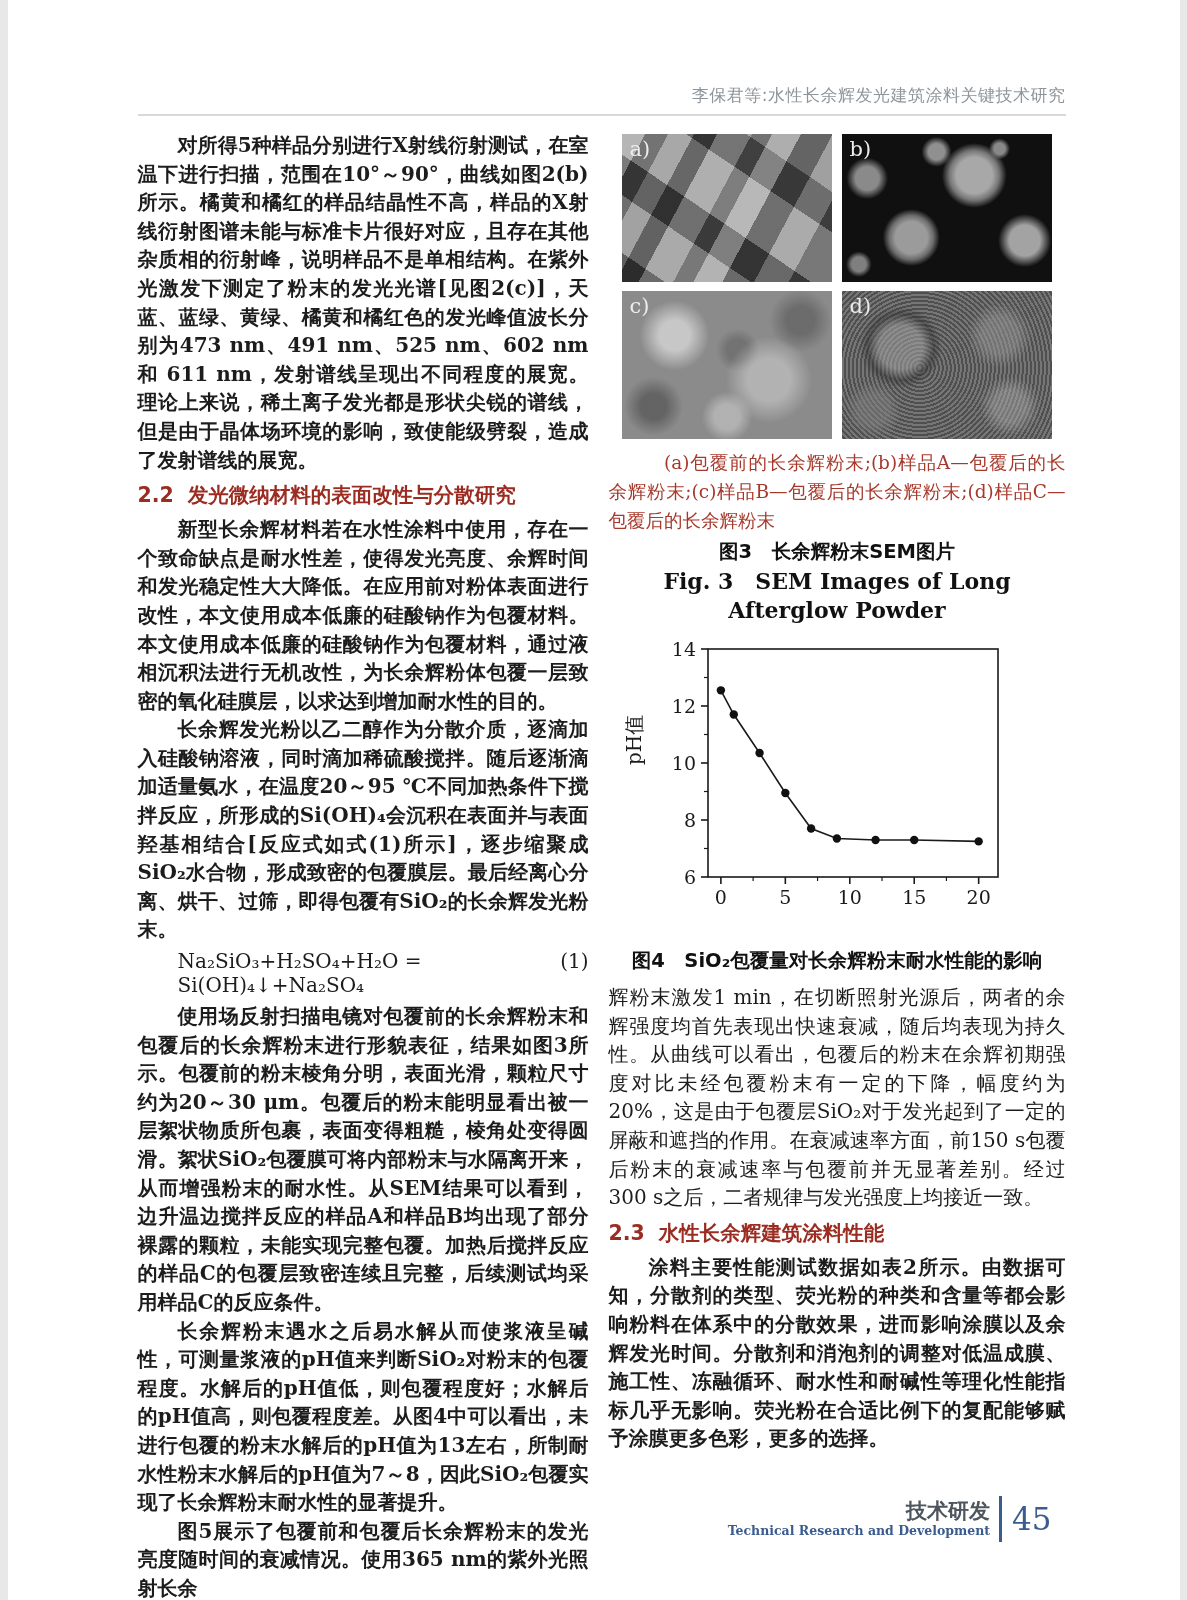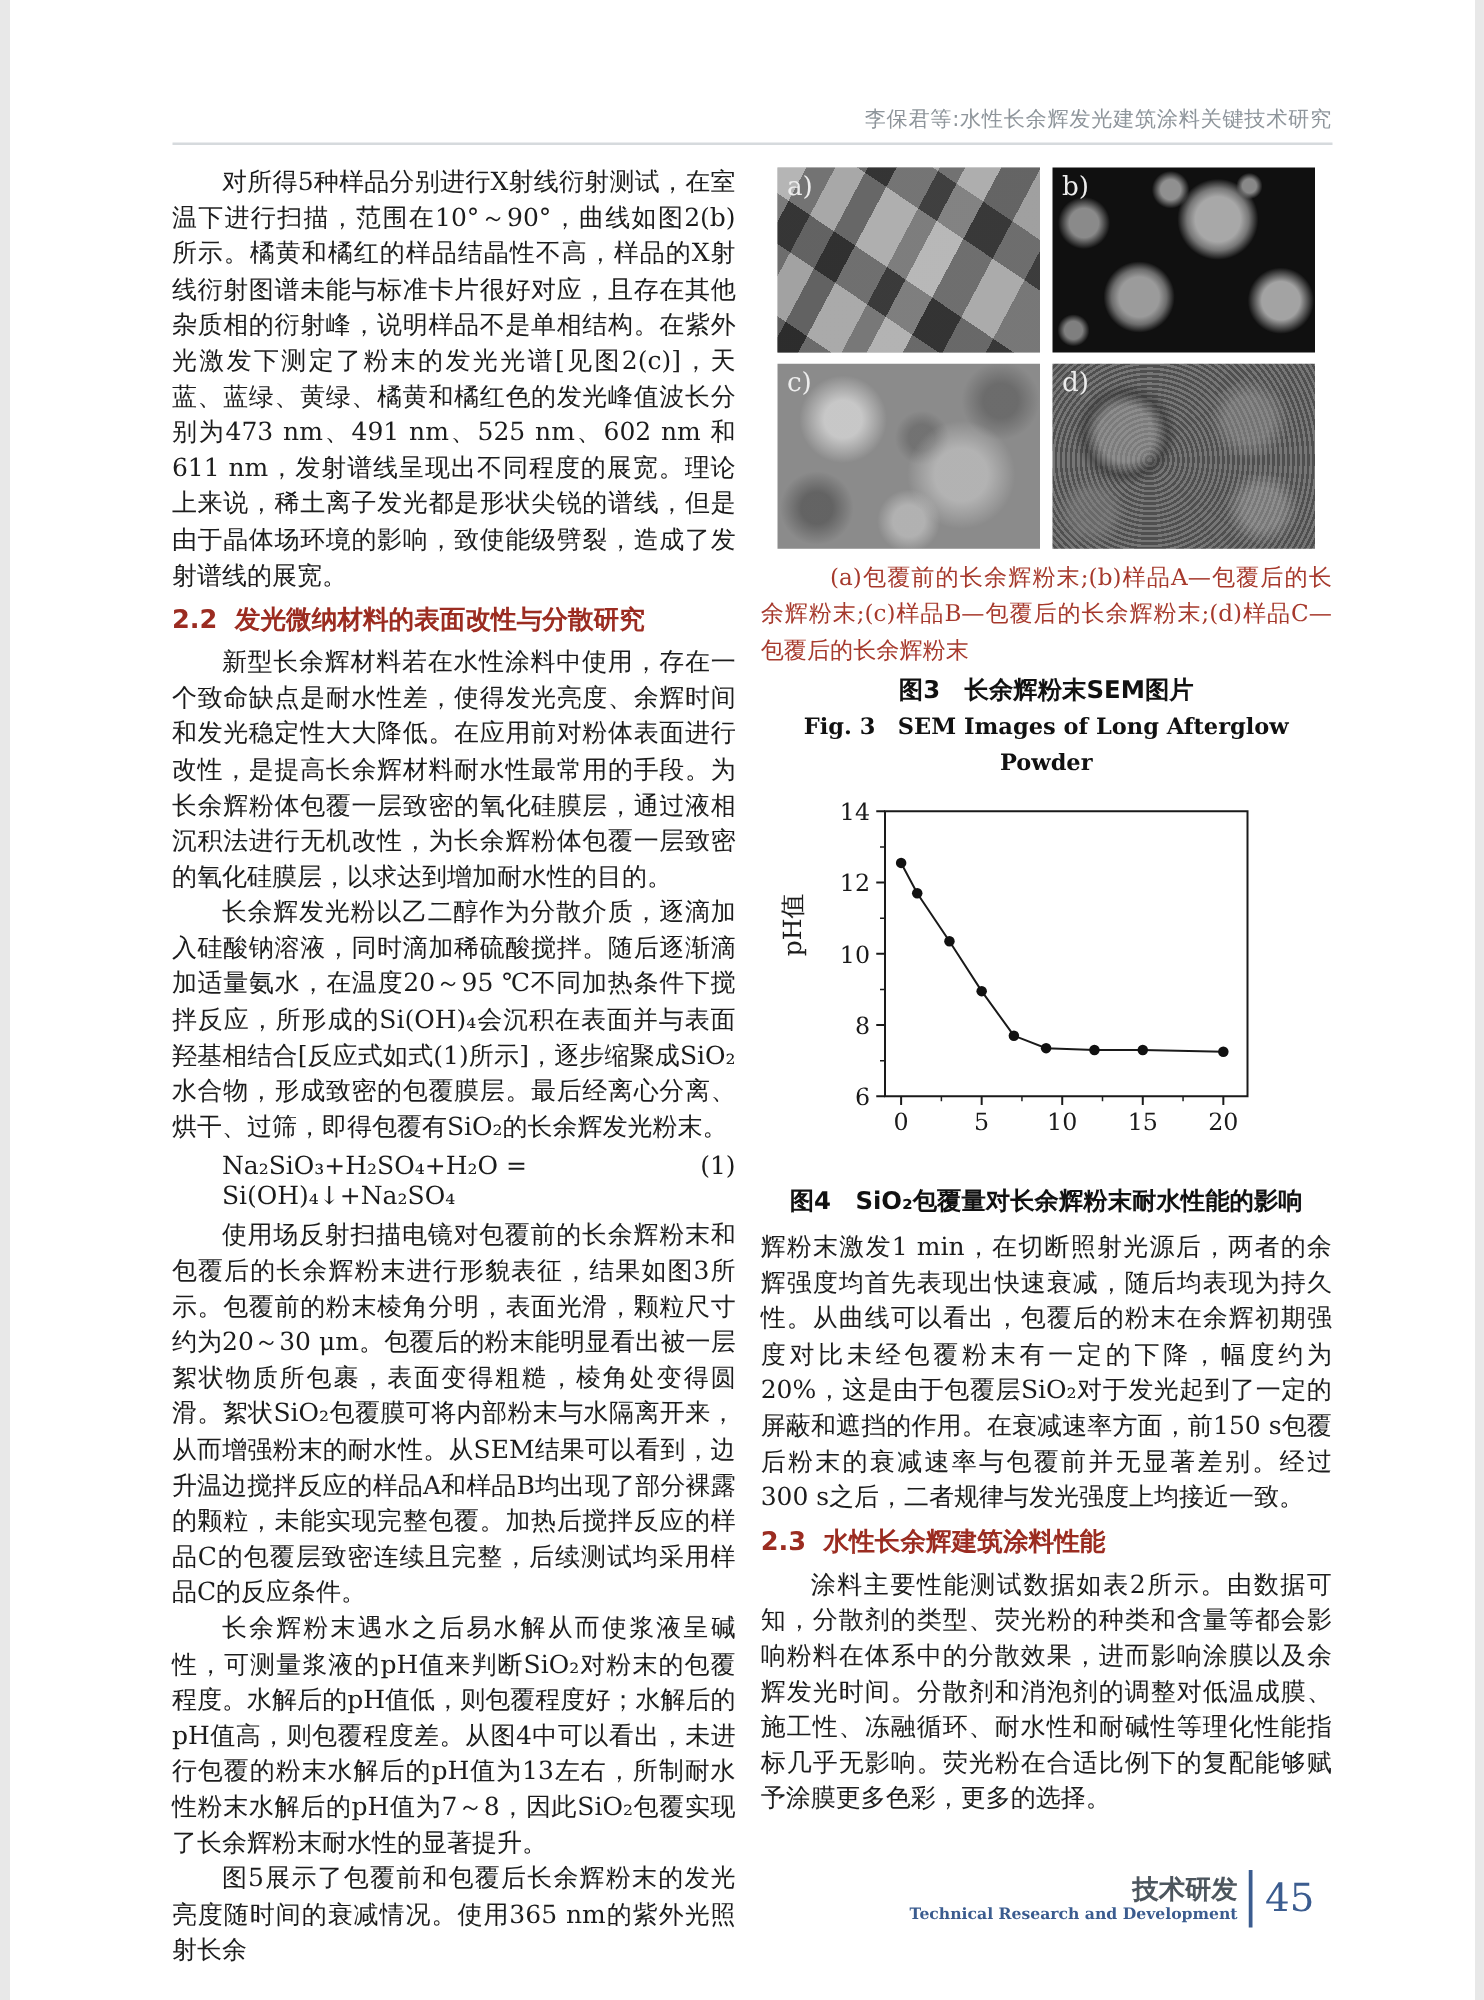--- a/index.html
+++ b/index.html
@@ -8,21 +8,21 @@
   
   .running-header{position:absolute;left:130px;width:928px;top:84px;text-align:right;
         font-family:"DejaVu Sans","Liberation Sans",sans-serif;
         font-size:17px;color:#8e959b;letter-spacing:.5px;}
   .header-rule{position:absolute;left:130px;width:928px;top:114px;border-top:2px solid #d6dadd;}
   
   .content{position:absolute;left:130px;top:131px;width:928px;display:flex;gap:20px;}
   .col-left{width:451px;}
   .col-right{width:457px;}
   p.body{font-size:20px;line-height:28.6px;text-align:justify;margin:0;}
-  p.indent{text-indent:2em;}
+  p.indent{text-indent:2em;font-weight:bold;}
   .sec-heading{display:flex;gap:14px;align-items:center;margin:7px 0 6px 0;
         font-family:"DejaVu Sans","Liberation Sans",sans-serif;
         font-weight:bold;font-size:20.5px;color:#9b2c21;}
   .equation{display:flex;align-items:baseline;margin:5px 0;font-size:20px;}
   .equation .formula{padding-left:40px;flex:1;}
   .equation .eq-num{text-align:right;}
   
   .sem-grid{margin:3px 0 0 13px;width:430px;display:grid;grid-template-columns:210px 210px;
         grid-template-rows:148px 148px;gap:9px 10px;}
   .sem-panel{position:relative;overflow:hidden;}
@@ -48,21 +48,21 @@
   .sem-d{background-color:#606060;background-image:
     radial-gradient(circle 55px at 28% 38%, rgba(160,160,160,.55) 0 40%, rgba(40,40,40,.4) 60%, transparent 75%),
     radial-gradient(circle 45px at 75% 30%, rgba(150,150,150,.5) 0 40%, transparent 72%),
     radial-gradient(circle 40px at 80% 78%, rgba(170,170,170,.45) 0 40%, transparent 75%),
     radial-gradient(circle 35px at 15% 80%, rgba(130,130,130,.5) 0 45%, transparent 78%),
     repeating-radial-gradient(circle at 37% 52%, rgba(255,255,255,.14) 0 2px, rgba(0,0,0,.18) 2px 4px);}
   .fig-notes{margin:9px 0 2px 0;color:#a6392c;font-size:18.5px;line-height:29px;
         text-align:justify;text-indent:3em;}
   .fig-cap-cn{margin:3px 0 0 0;text-align:center;font-weight:bold;font-size:19.5px;
         font-family:"DejaVu Sans","Liberation Sans",sans-serif;color:#111;}
-  .fig-cap-en{margin:2px 0 0 0;text-align:center;font-weight:bold;font-size:18px;color:#111;
+  .fig-cap-en{margin:2px 0 0 0;text-align:center;font-weight:bold;font-size:22px;color:#111;
         line-height:29px;}
   
   .chart-wrap{position:relative;width:430px;margin:12px 0 4px 13px;height:306px;}
   .chart-wrap svg{position:absolute;left:8px;top:0;font-family:"DejaVu Serif","Liberation Serif",serif;}
   .chart-ylabel{position:absolute;left:-1px;top:128px;transform:rotate(-90deg);transform-origin:left top;
         font-size:20px;white-space:nowrap;}
   .chart-xlabel{position:absolute;left:0;right:0;top:276px;text-align:center;font-size:20px;}
   .chart-xlabel .w-it{font-style:italic;}
   
   .footer{position:absolute;right:128px;top:1496px;display:flex;align-items:center;}
@@ -84,21 +84,21 @@
   <div class="content">
 
     <div class="col-left">
       <p class="body indent">对所得5种样品分别进行X射线衍射测试，在室温下进行扫描，范围在10°～90°，曲线如图2(b)所示。橘黄和橘红的样品结晶性不高，样品的X射线衍射图谱未能与标准卡片很好对应，且存在其他杂质相的衍射峰，说明样品不是单相结构。在紫外光激发下测定了粉末的发光光谱[见图2(c)]，天蓝、蓝绿、黄绿、橘黄和橘红色的发光峰值波长分别为473 nm、491 nm、525 nm、602 nm 和 611 nm，发射谱线呈现出不同程度的展宽。理论上来说，稀土离子发光都是形状尖锐的谱线，但是由于晶体场环境的影响，致使能级劈裂，造成了发射谱线的展宽。</p>
 
       <div class="sec-heading">
         <span>2.2</span>
         <span>发光微纳材料的表面改性与分散研究</span>
       </div>
 
-      <p class="body indent">新型长余辉材料若在水性涂料中使用，存在一个致命缺点是耐水性差，使得发光亮度、余辉时间和发光稳定性大大降低。在应用前对粉体表面进行改性，是提高长余辉材料耐水性最常用的手段。为长余辉粉体包覆一层致密的氧化硅膜层，通过液相沉积法进行无机改性，为长余辉粉体包覆一层致密的氧化硅膜层，以求达到增加耐水性的目的。</p>
+      <p class="body indent">新型长余辉材料若在水性涂料中使用，存在一个致命缺点是耐水性差，使得发光亮度、余辉时间和发光稳定性大大降低。在应用前对粉体表面进行改性，本文使用成本低廉的硅酸钠作为包覆材料。本文使用成本低廉的硅酸钠作为包覆材料，通过液相沉积法进行无机改性，为长余辉粉体包覆一层致密的氧化硅膜层，以求达到增加耐水性的目的。</p>
       <p class="body indent">长余辉发光粉以乙二醇作为分散介质，逐滴加入硅酸钠溶液，同时滴加稀硫酸搅拌。随后逐渐滴加适量氨水，在温度20～95 ℃不同加热条件下搅拌反应，所形成的Si(OH)₄会沉积在表面并与表面羟基相结合[反应式如式(1)所示]，逐步缩聚成SiO₂水合物，形成致密的包覆膜层。最后经离心分离、烘干、过筛，即得包覆有SiO₂的长余辉发光粉末。</p>
 
       <div class="equation">
         <span class="formula">Na₂SiO₃+H₂SO₄+H₂O = Si(OH)₄↓+Na₂SO₄</span>
         <span class="eq-num">(1)</span>
       </div>
 
       <p class="body indent">使用场反射扫描电镜对包覆前的长余辉粉末和包覆后的长余辉粉末进行形貌表征，结果如图3所示。包覆前的粉末棱角分明，表面光滑，颗粒尺寸约为20～30 μm。包覆后的粉末能明显看出被一层絮状物质所包裹，表面变得粗糙，棱角处变得圆滑。絮状SiO₂包覆膜可将内部粉末与水隔离开来，从而增强粉末的耐水性。从SEM结果可以看到，边升温边搅拌反应的样品A和样品B均出现了部分裸露的颗粒，未能实现完整包覆。加热后搅拌反应的样品C的包覆层致密连续且完整，后续测试均采用样品C的反应条件。</p>
       <p class="body indent">长余辉粉末遇水之后易水解从而使浆液呈碱性，可测量浆液的pH值来判断SiO₂对粉末的包覆程度。水解后的pH值低，则包覆程度好；水解后的pH值高，则包覆程度差。从图4中可以看出，未进行包覆的粉末水解后的pH值为13左右，所制耐水性粉末水解后的pH值为7～8，因此SiO₂包覆实现了长余辉粉末耐水性的显著提升。</p>
       <p class="body indent">图5展示了包覆前和包覆后长余辉粉末的发光亮度随时间的衰减情况。使用365 nm的紫外光照射长余</p>

